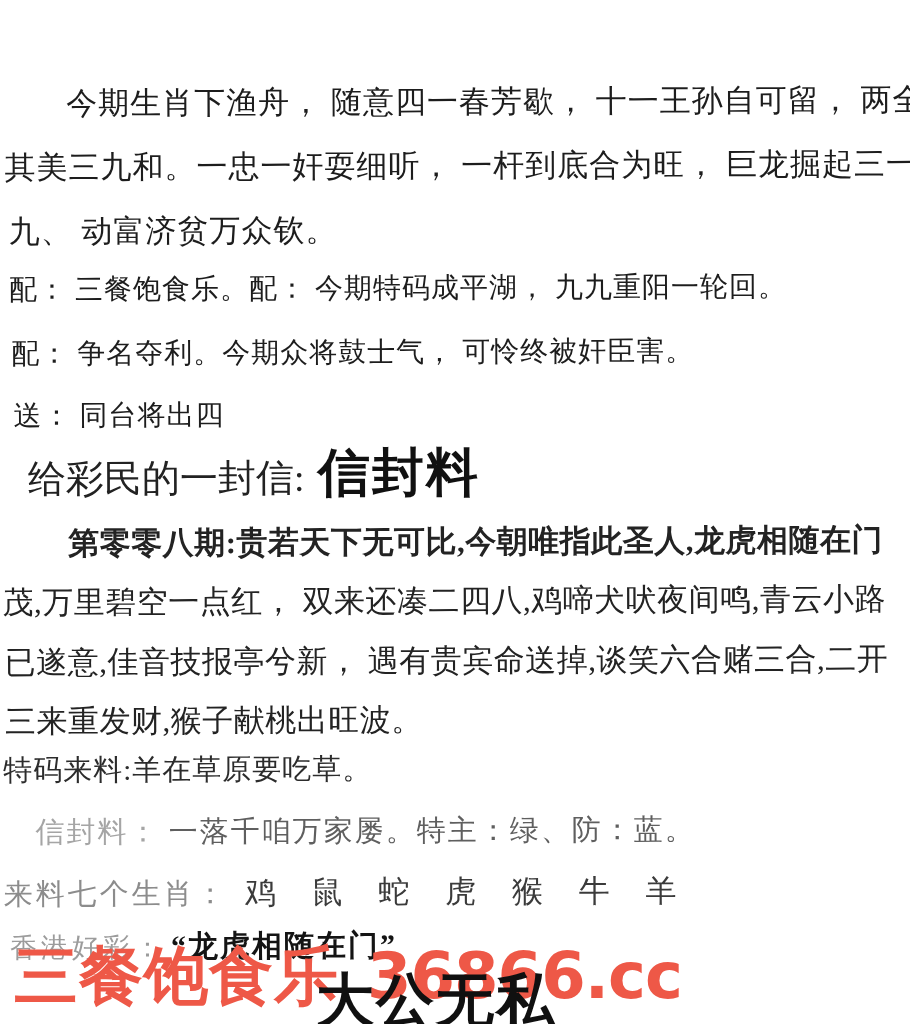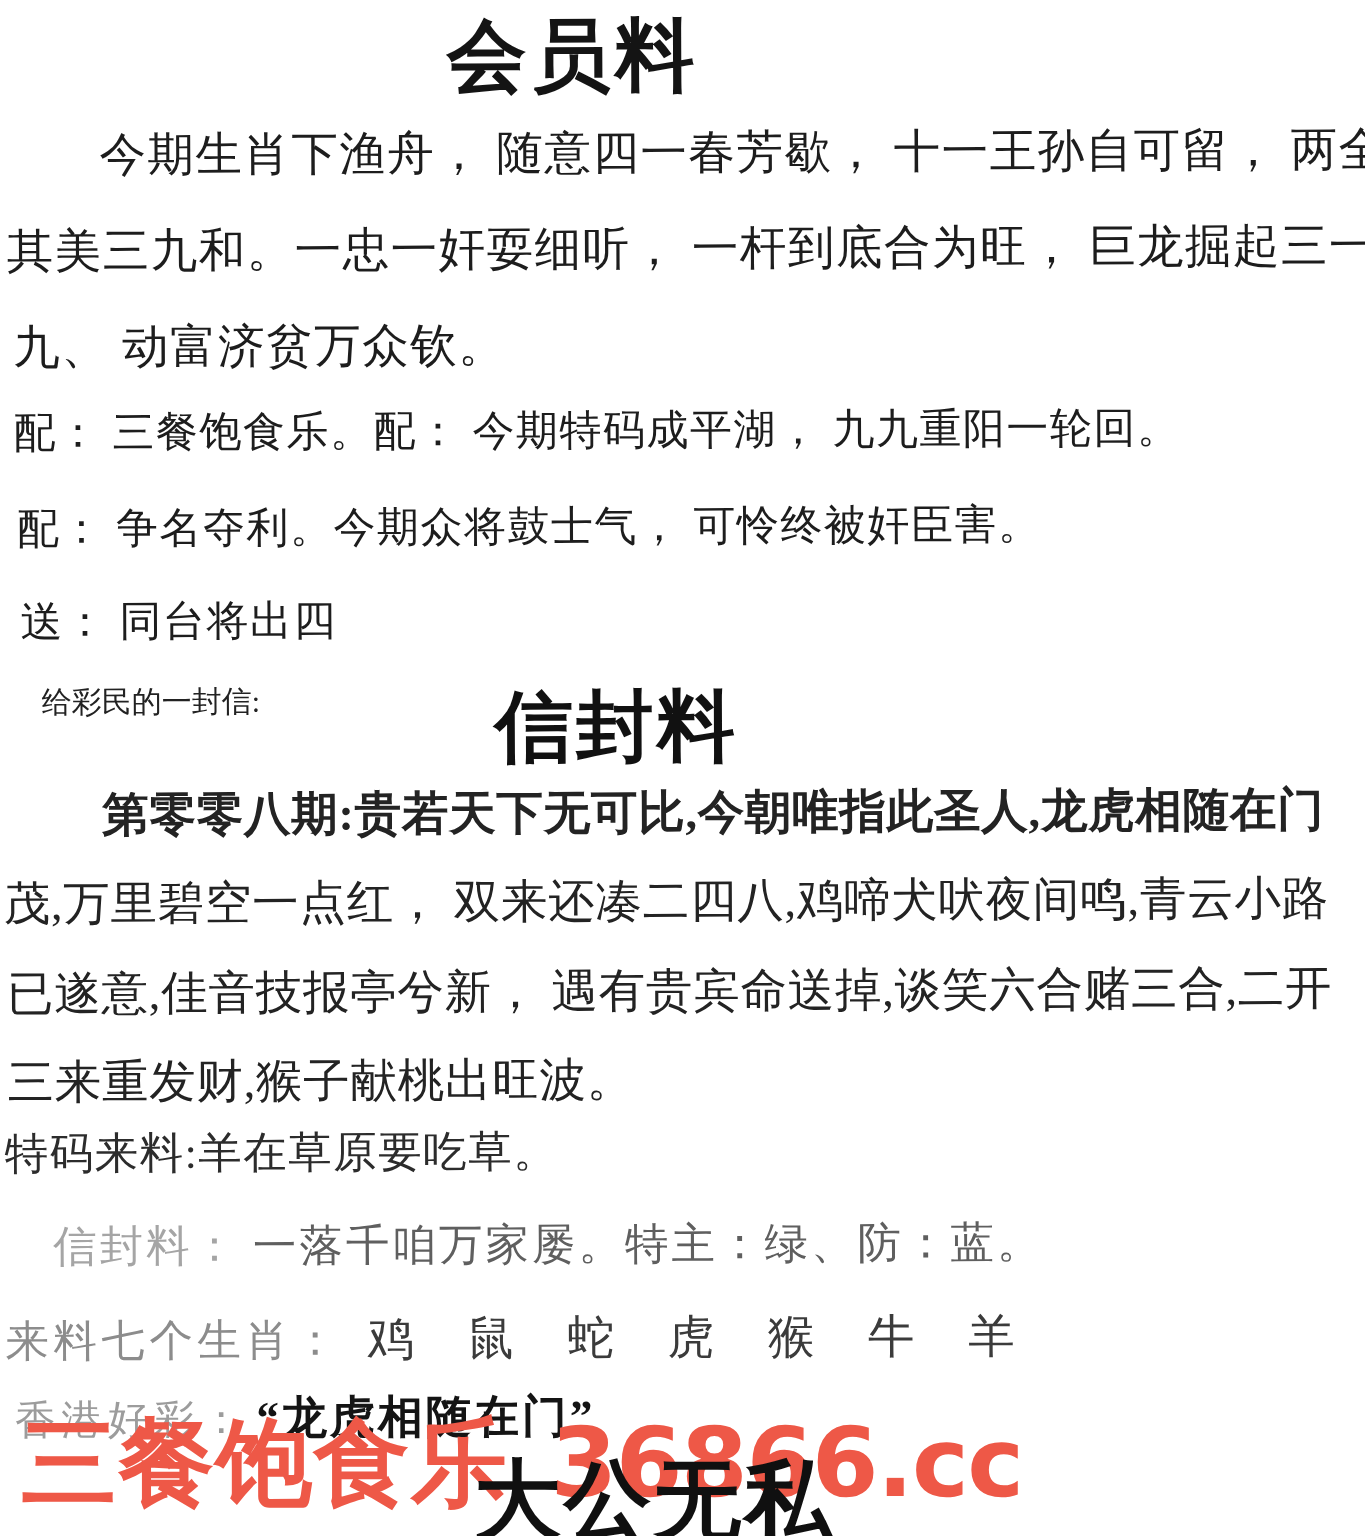--- a/index.html
+++ b/index.html
@@ -32,26 +32,26 @@
     top: 2px;
     left: 300px;
     margin: 0;
     font-size: 53px;
     font-weight: 700;
     letter-spacing: 3px;
     color: #141414;
   }
   .body-line { font-size: 31px; letter-spacing: 1px; }
   .pei-line  { font-size: 28px; letter-spacing: 1px; }
-  .intro-label { font-size: 20px; color: #222; }
+  .intro-label { font-size: 38px; color: #222; }
   .envelope-title {
     position: absolute;
     top: 438px;
     left: 318px;
-    margin: 12px;
+    margin: 0;
     font-size: 52px;
     font-weight: 700;
     letter-spacing: 2px;
     color: #111;
   }
   .bold-line { font-weight: 700; letter-spacing: 0.5px; }
   .p2-line { font-size: 31px; letter-spacing: 0.5px; color: #232323; }
   .tema-line { font-size: 29px; color: #2c2c2c; letter-spacing: 1px; }
   .faint-label { color: #a5a5a5; margin-left: 32px; }
   .faint-text  { color: #5f5f5f; }
@@ -88,21 +88,20 @@
     color: #101010;
     white-space: nowrap;
   }
 </style>
 </head>
 <body>
 
 <div class="page">
   <div class="content">
 
-    <h1 class="member-title">会员料</h1>
 
     <div class="ln body-line" style="top:84px;  left:68px;">今期生肖下渔舟， 随意四一春芳歇， 十一王孙自可留， 两全</div>
     <div class="ln body-line" style="top:148px; left:6px;">其美三九和。一忠一奸耍细听， 一杆到底合为旺， 巨龙掘起三一</div>
     <div class="ln body-line" style="top:212px; left:10px;">九、 动富济贫万众钦。</div>
 
     <div class="ln pei-line" style="top:272px; left:10px;">配： 三餐饱食乐。配： 今期特码成平湖， 九九重阳一轮回。</div>
     <div class="ln pei-line" style="top:336px; left:12px;">配： 争名夺利。今期众将鼓士气， 可怜终被奸臣害。</div>
     <div class="ln pei-line" style="top:398px; left:14px;">送： 同台将出四</div>
 
     <div class="ln intro-label" style="top:456px; left:28px;">给彩民的一封信:</div>

